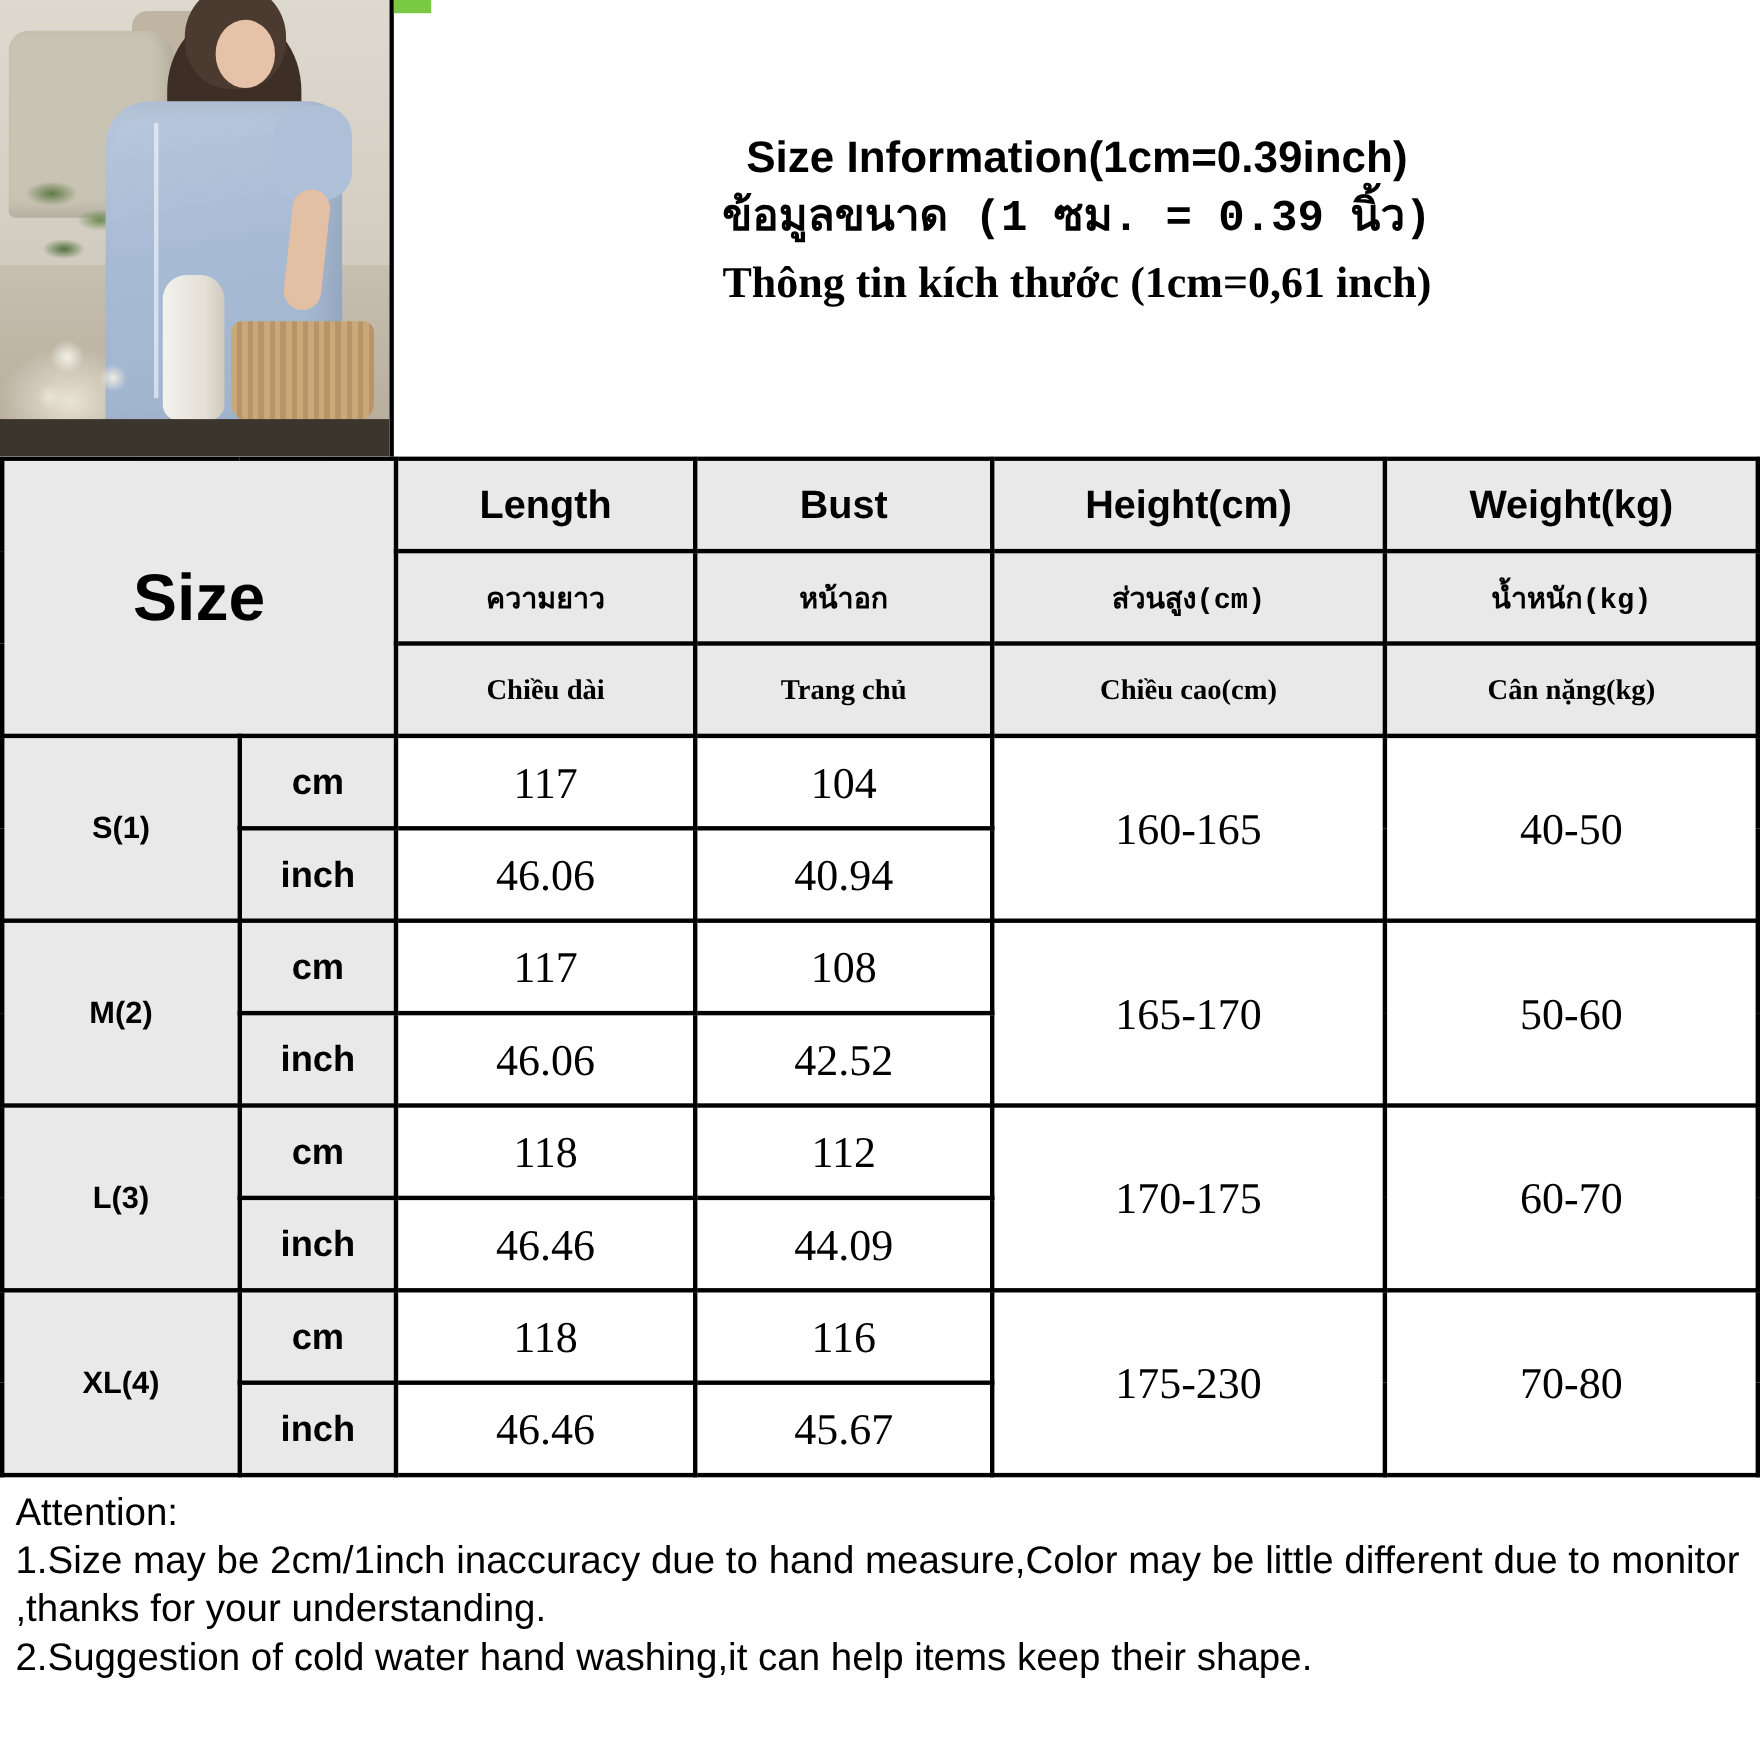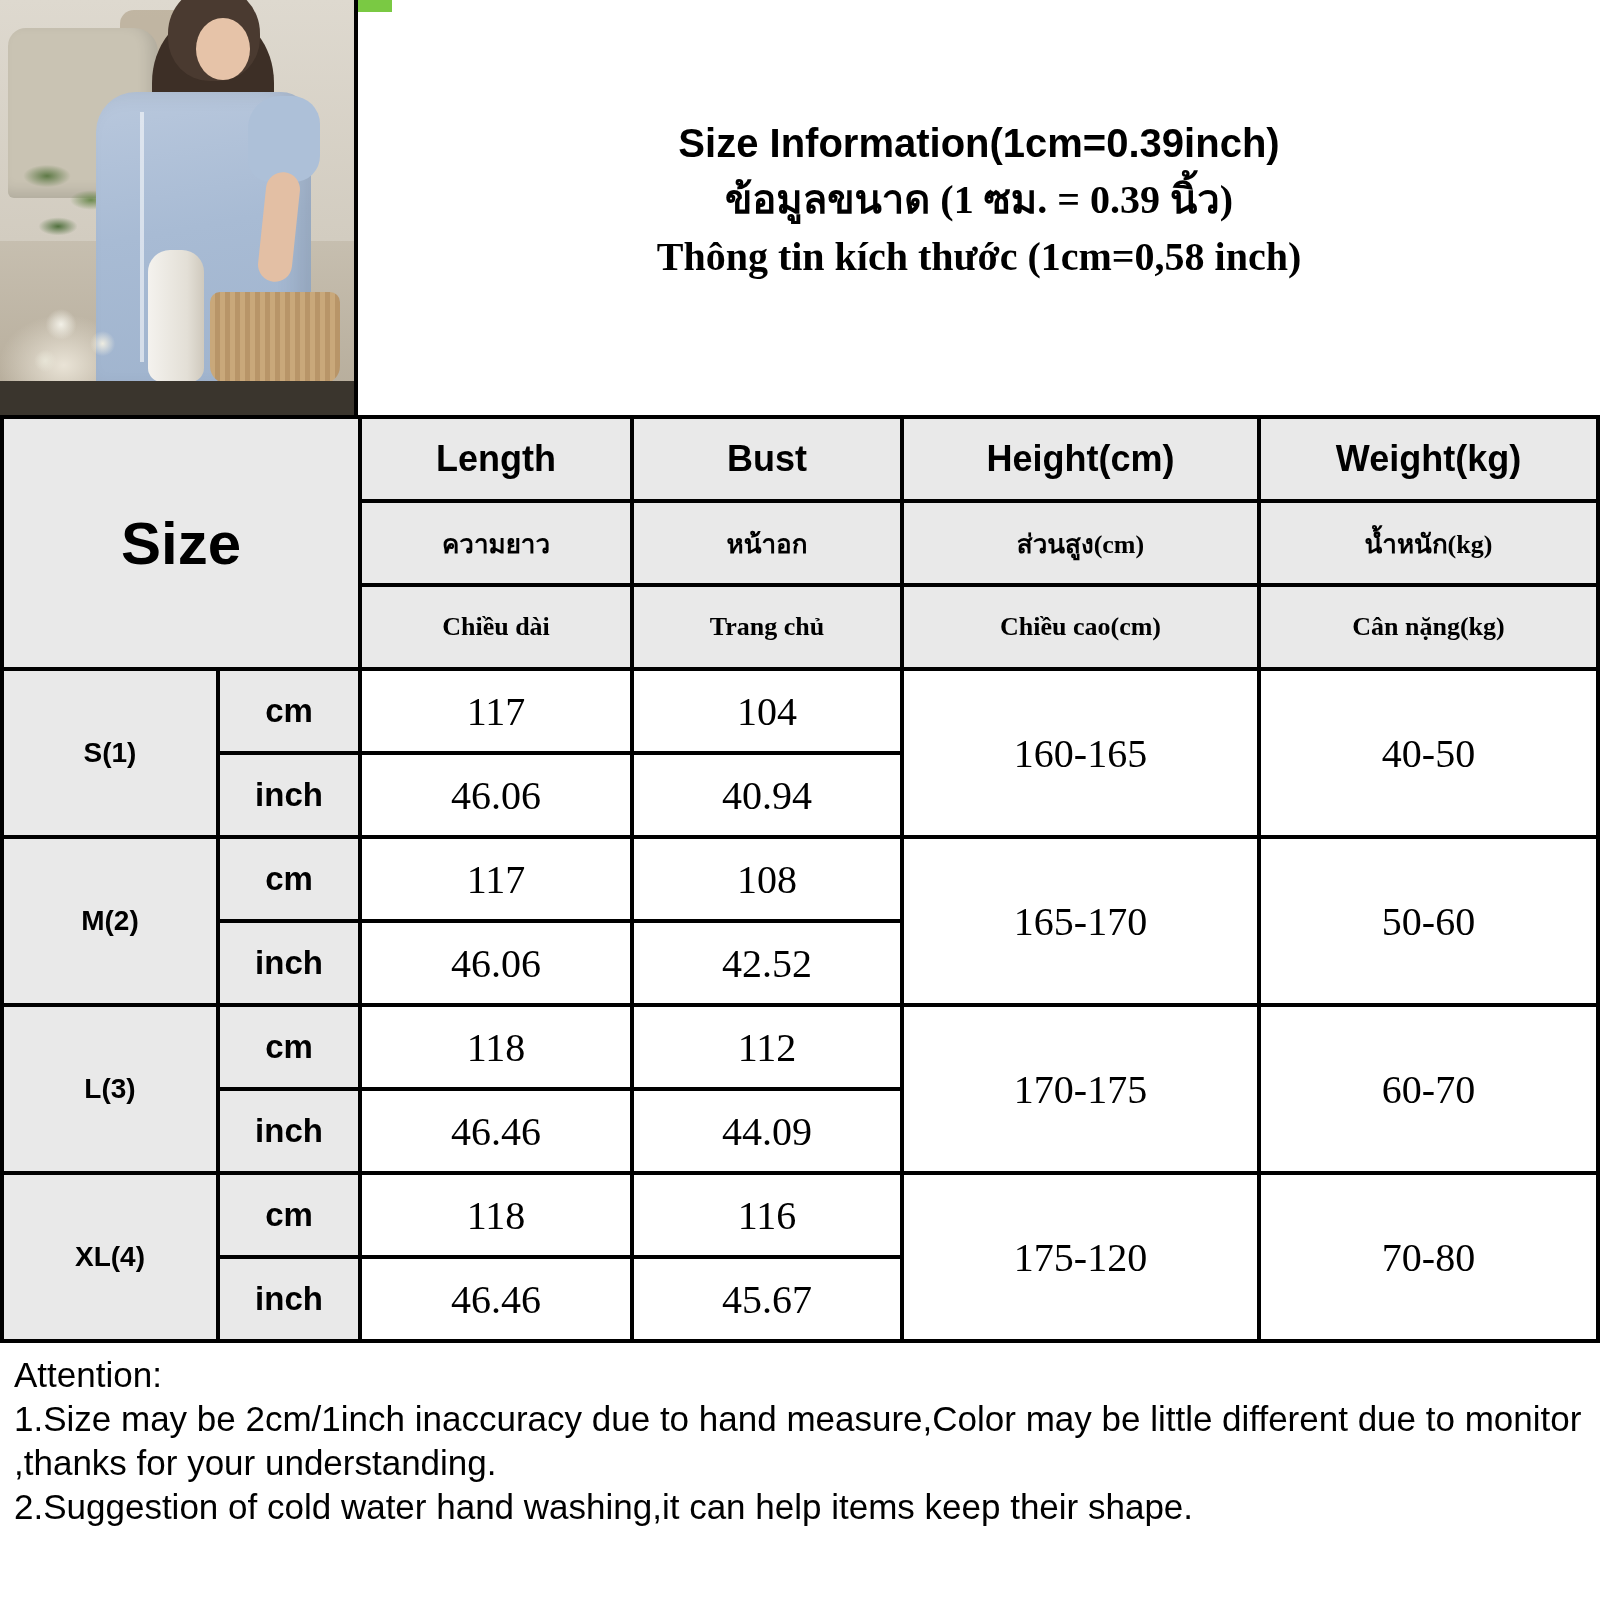--- a/index.html
+++ b/index.html
@@ -213,21 +213,21 @@
     font-weight: bold;
   }
   .val {
     font-size: 40px;
     font-weight: normal;
     font-family: "Liberation Serif", serif;
   }
   .row-h { height: 84px; }
   .hdr-row { height: 84px; }
 
-  .thai { font-family: Liberation Serif, serif; }
+  .thai { font-family: Liberation Mono, monospace; }
   .viet { font-family: "Liberation Serif", serif; }
 
   
   .attention {
     box-sizing: border-box;
     width: 1600px;
     padding: 10px 14px 0 14px;
     font-family: Liberation Sans, sans-serif;
     font-size: 35px;
     line-height: 1.26;
@@ -257,21 +257,21 @@
         <div class="ph-arm"></div>
         <div class="ph-basket"></div>
         <div class="ph-vase"></div>
         <div class="ph-flowers"></div>
         <div class="ph-floor"></div>
       </div>
     </div>
     <div class="title-cell">
       <div class="title-line">Size Information(1cm=0.39inch)</div>
       <div class="title-line thai">ข้อมูลขนาด (1 ซม. = 0.39 นิ้ว)</div>
-      <div class="title-line viet">Thông tin kích thước (1cm=0,58 inch)</div>
+      <div class="title-line viet">Thông tin kích thước (1cm=0,61 inch)</div>
     </div>
   </div>
 
   <table class="size-table">
     <colgroup>
       <col class="c-size-label">
       <col class="c-unit">
       <col class="c-len">
       <col class="c-bust">
       <col class="c-height">
@@ -339,21 +339,21 @@
         <td class="c-unit">inch</td>
         <td class="val">46.46</td>
         <td class="val">44.09</td>
       </tr>
 
       <tr class="row-h">
         <td class="c-size-label" rowspan="2">XL(4)</td>
         <td class="c-unit">cm</td>
         <td class="val">118</td>
         <td class="val">116</td>
-        <td class="val" rowspan="2">175-120</td>
+        <td class="val" rowspan="2">175-230</td>
         <td class="val" rowspan="2">70-80</td>
       </tr>
       <tr class="row-h">
         <td class="c-unit">inch</td>
         <td class="val">46.46</td>
         <td class="val">45.67</td>
       </tr>
     </tbody>
   </table>
 

